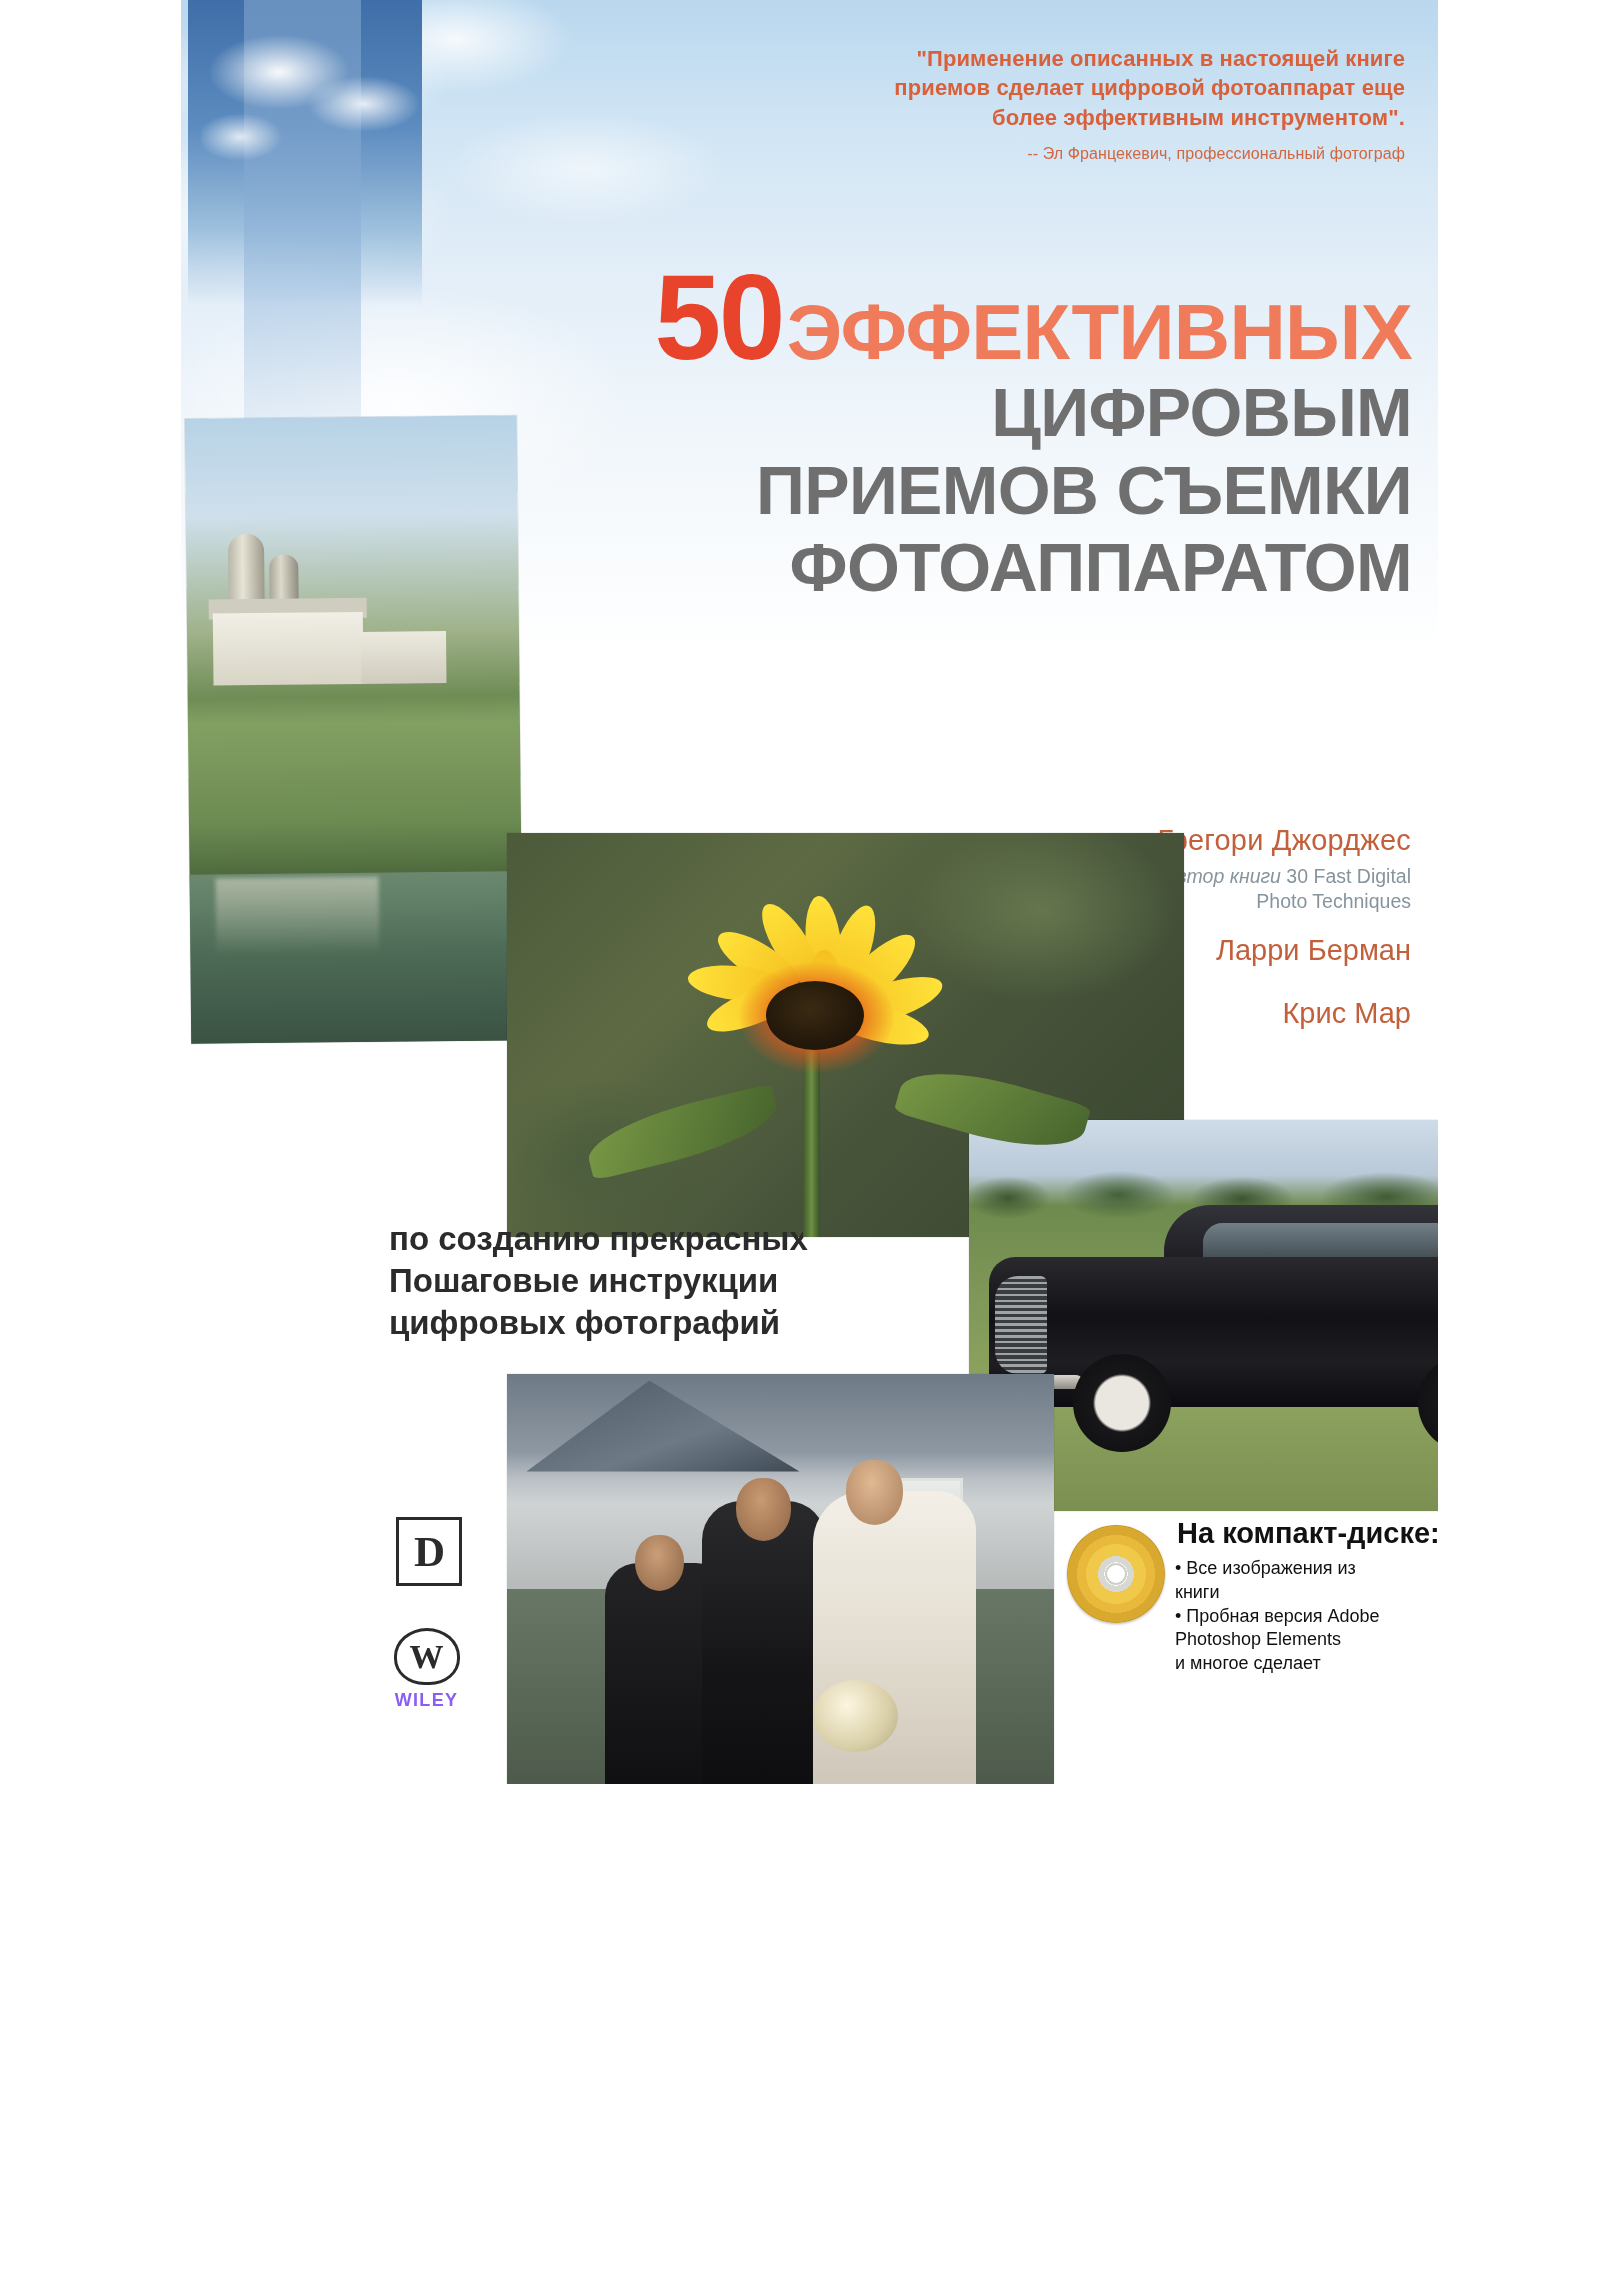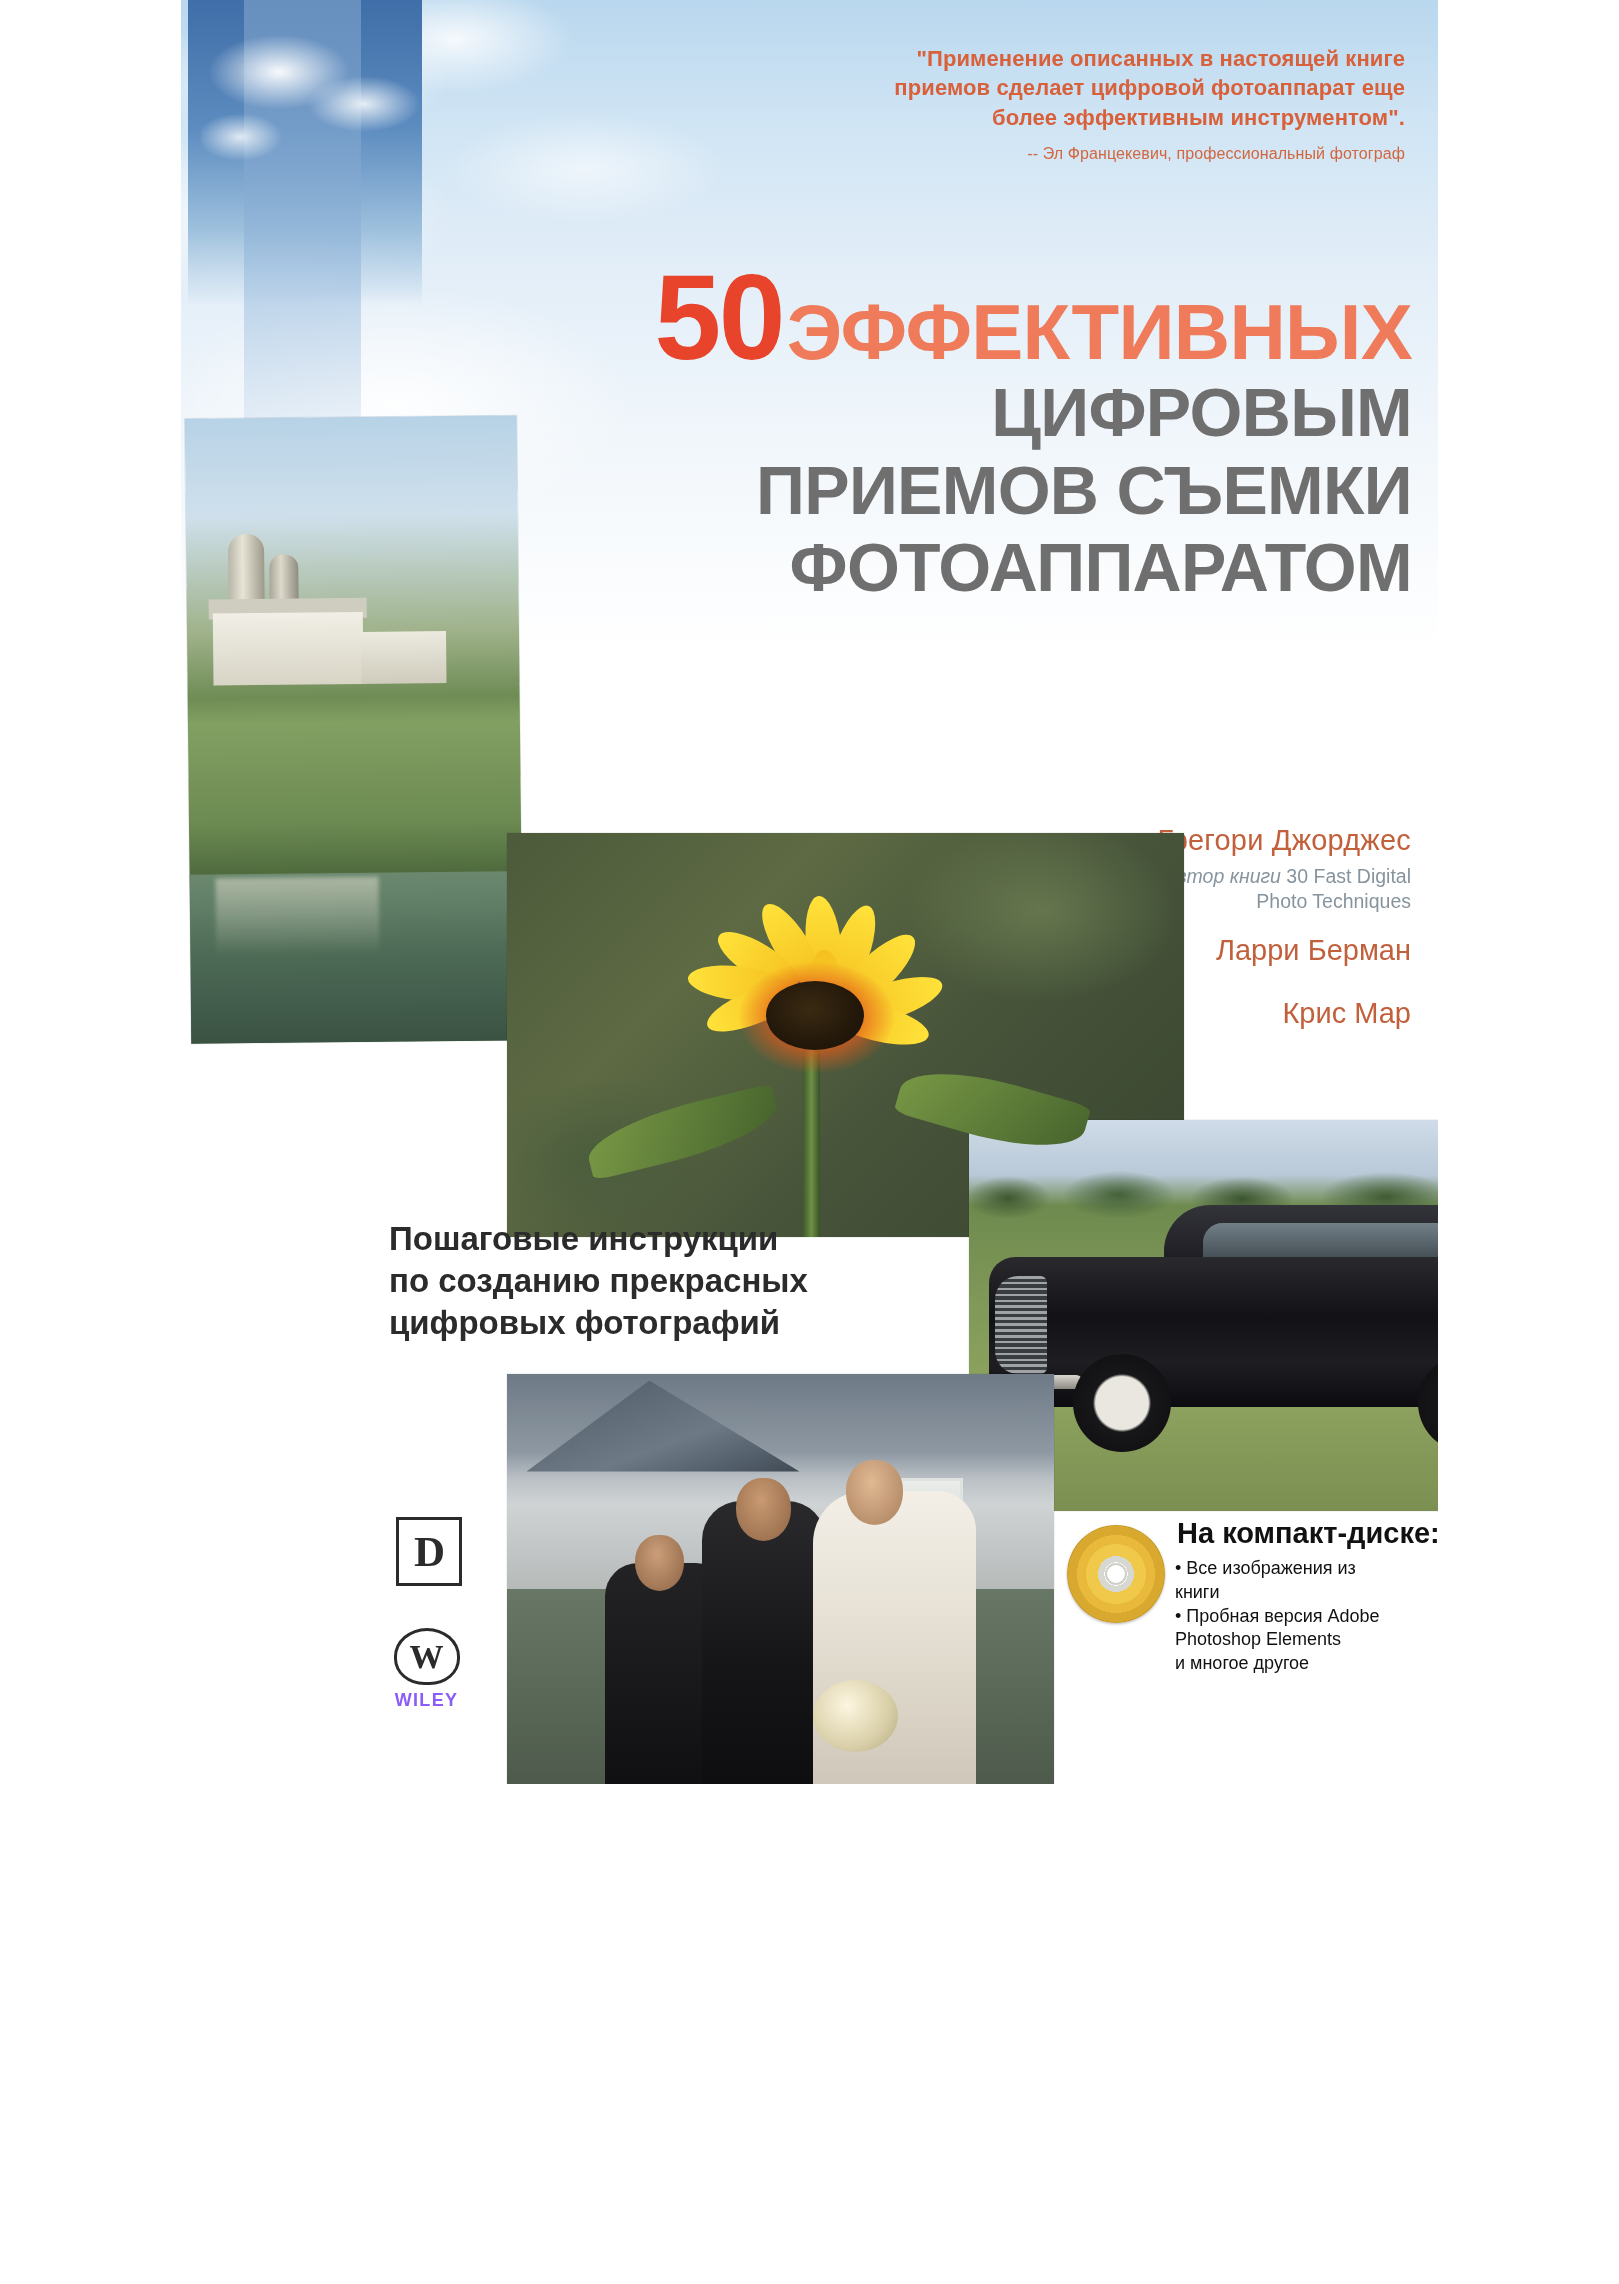--- a/index.html
+++ b/index.html
@@ -608,34 +608,34 @@
       <div class="wed-second"></div>
       <div class="wed-second-head"></div>
       <div class="wed-groom"></div>
       <div class="wed-groom-head"></div>
       <div class="wed-bride"></div>
       <div class="wed-bride-head"></div>
       <div class="wed-bouquet"></div>
     </div>
 
     <div class="subhead">
+      <div>по созданию прекрасных</div>
       <div>Пошаговые инструкции</div>
-      <div>по созданию прекрасных</div>
       <div>цифровых  фотографий</div>
     </div>
 
     <div class="cd-block">
       <div class="cd-disc"></div>
       <div class="cd-title">На компакт-диске:</div>
       <div class="cd-list">
         <div>• Все изображения из</div>
         <div>   книги</div>
         <div>•  Пробная версия Adobe</div>
         <div>Photoshop Elements</div>
-        <div>и многое другое</div>
+        <div>и многое сделает</div>
       </div>
     </div>
 
     <div class="logo-d">
       <span>D</span>
     </div>
     <div class="logo-wiley">
       <div class="logo-wiley-mark">W</div>
       <div class="logo-wiley-text">WILEY</div>
     </div>

